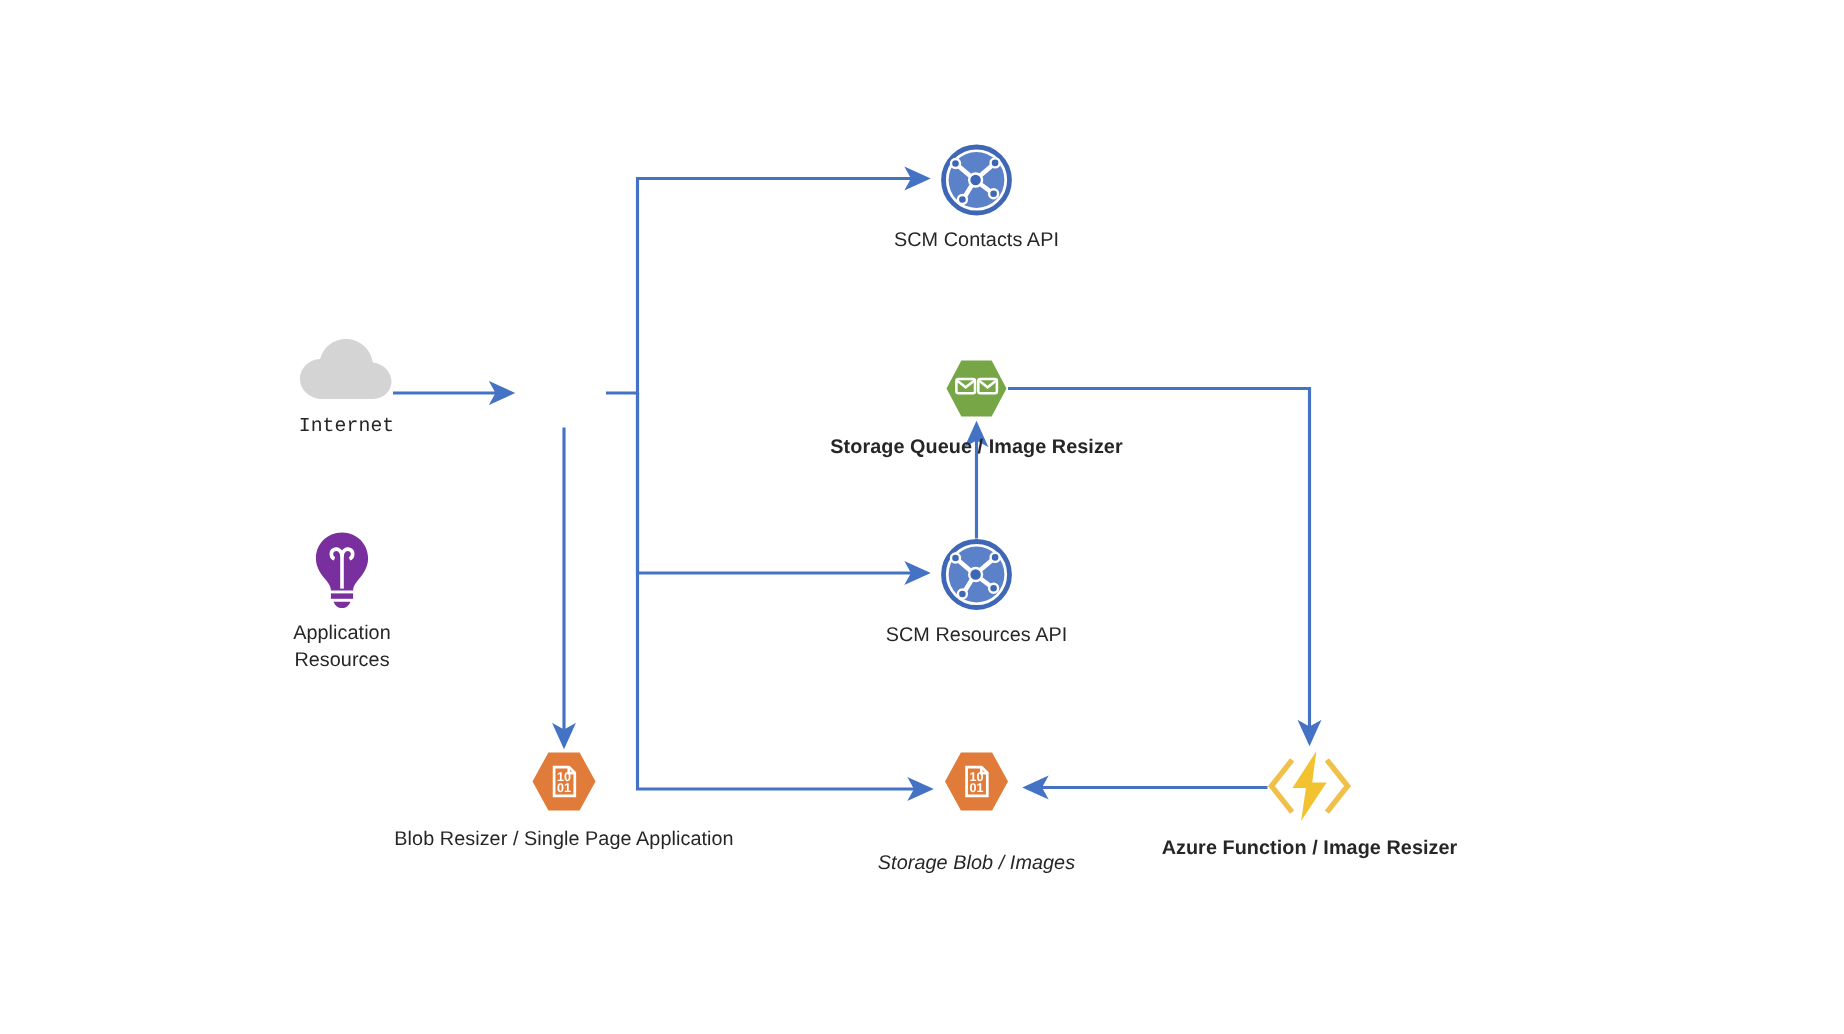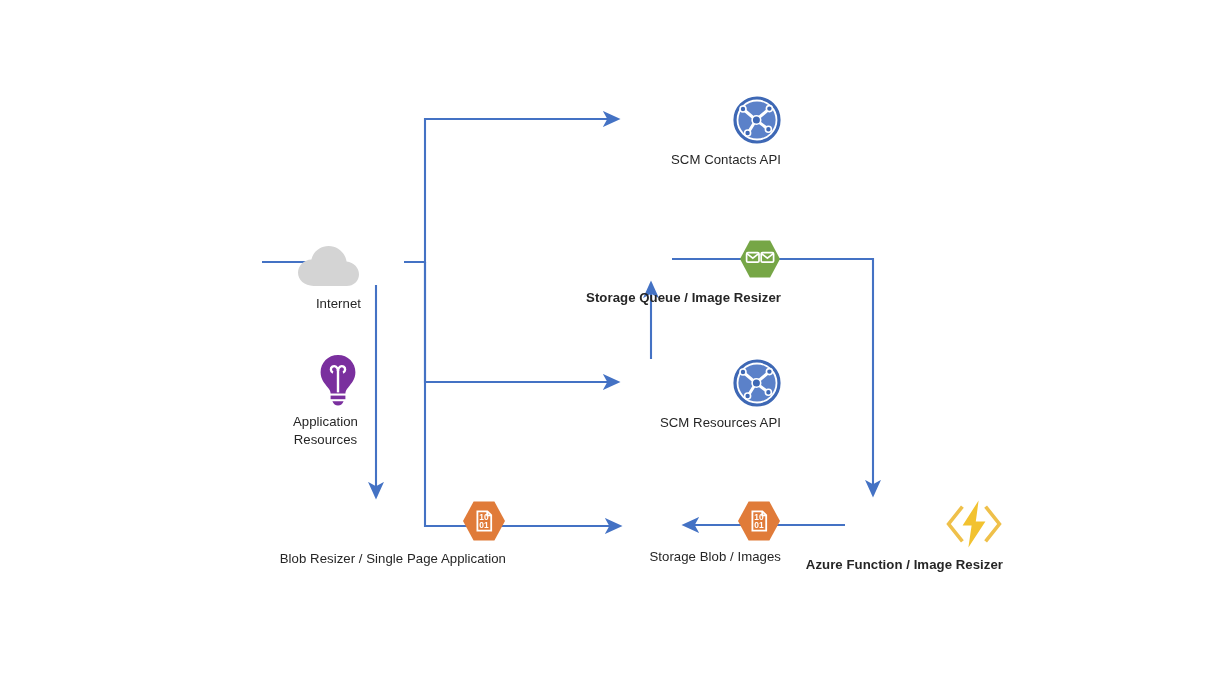--- a/index.html
+++ b/index.html
@@ -23,49 +23,49 @@
     position: absolute;
     left: 0;
     top: 0;
     width: 1229px;
     height: 689px;
   }
   .node {
     position: absolute;
     display: flex;
     flex-direction: column;
-    align-items: flex-end;
+    align-items: center;
     width: 260px;
     margin-left: -130px;
   }
   .node-icon {
     display: block;
     line-height: 0;
   }
   .node-label {
     margin-top: 7px;
     font-size: 13.2px;
     color: #262626;
     text-align: center;
     line-height: 1.33;
     white-space: pre-line;
     letter-spacing: 0.05px;
   }
   
-  #node-internet        { left: 231px; top: 244px; }
+  #node-internet        { left: 231px; top: 224px; font-family: Liberation Mono, monospace; }
   #node-spa             { left: 376px; top: 238px; }
   #node-contacts-api    { left: 651px; top: 96px;  }
   #node-queue           { left: 651px; top: 238px; font-weight: bold; }
   #node-resources-api   { left: 651px; top: 359px; }
   #node-insights        { left: 228px; top: 354px; }
   #node-blob-spa        { left: 376px; top: 499px; }
   #node-blob-images     { left: 651px; top: 499px; }
   #node-function        { left: 873px; top: 499px; font-weight: bold; }
   #node-queue .node-label { margin-top: 9px; }
-  #node-blob-images .node-label { margin-top: 5px; }
+  #node-blob-images .node-label { margin-top: 23px; font-style: italic; }
 </style>
 </head>
 <body>
 
 <div id="diagram-canvas">
 
   <svg id="edge-layer" viewBox="0 0 1229 689" width="1229" height="689" xmlns="http://www.w3.org/2000/svg">
     <defs>
       <marker id="arrow-blue" markerWidth="9" markerHeight="9" refX="7.2" refY="4.5" orient="auto" markerUnits="strokeWidth">
         <path d="M0,0.7 L8.4,4.5 L0,8.3 L2.1,4.5 Z" fill="#4472C4"></path>

